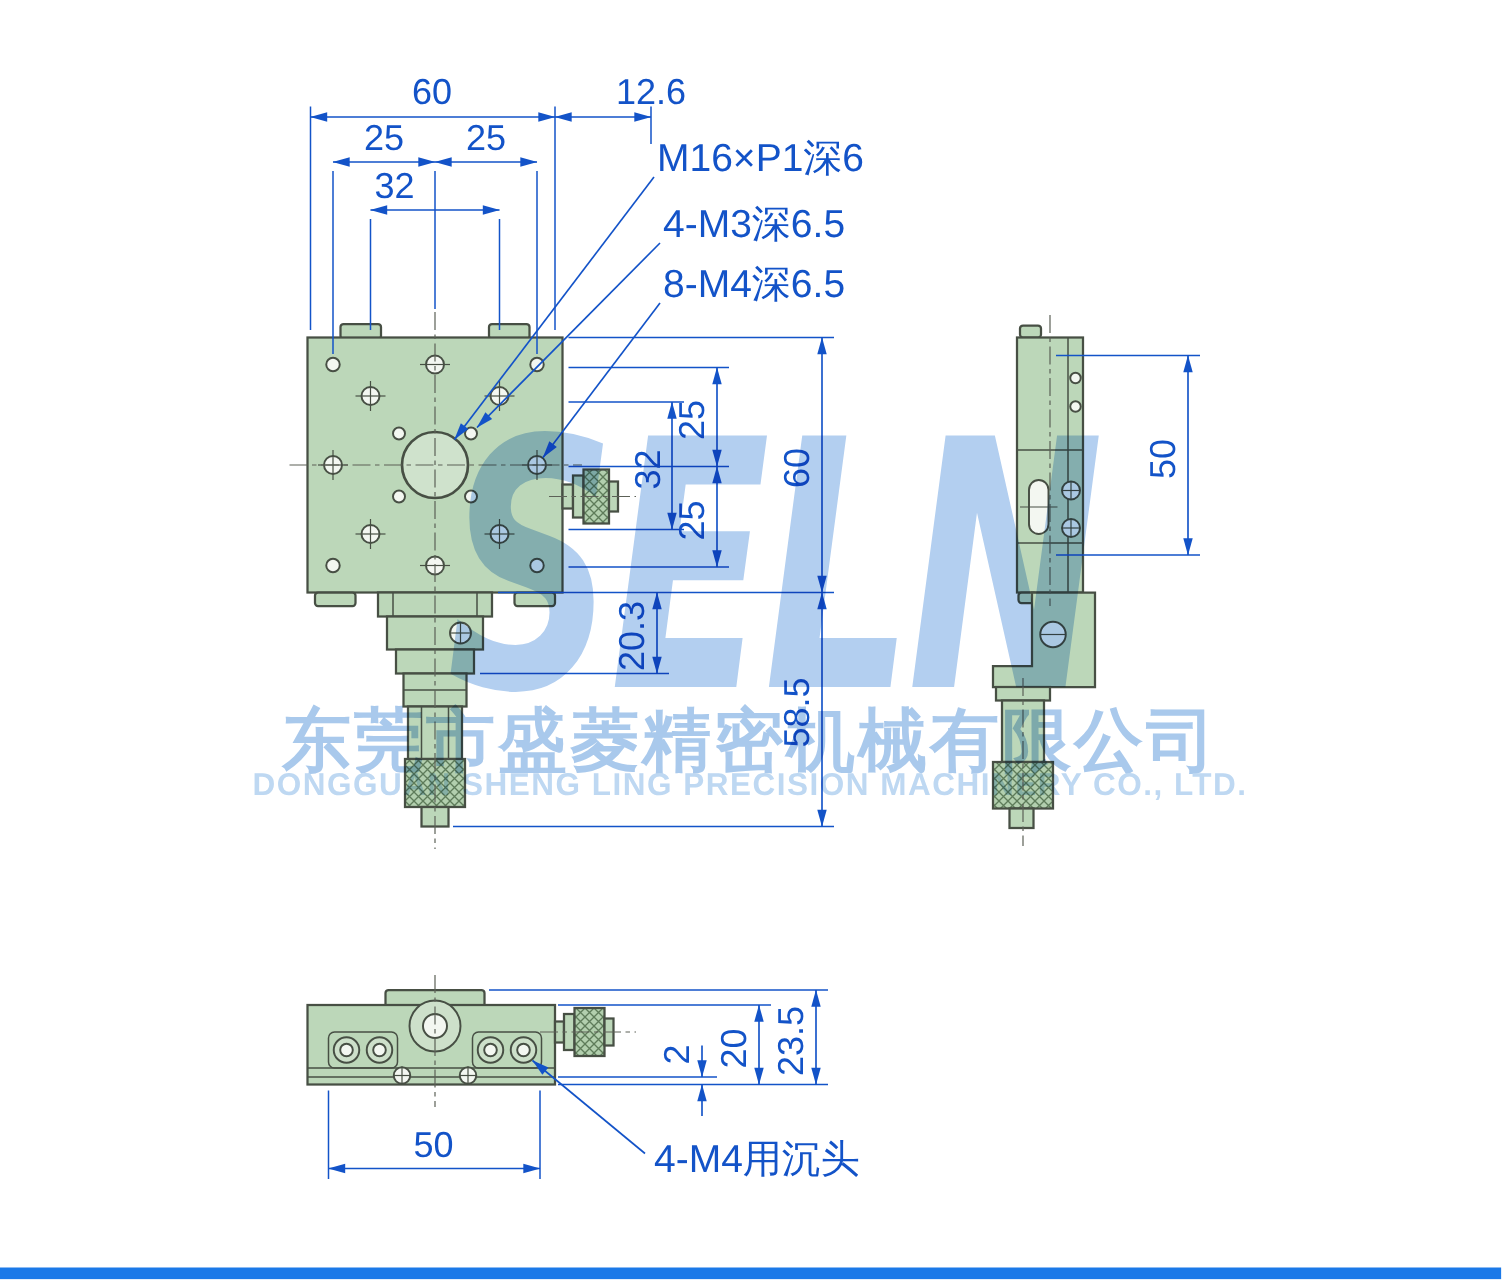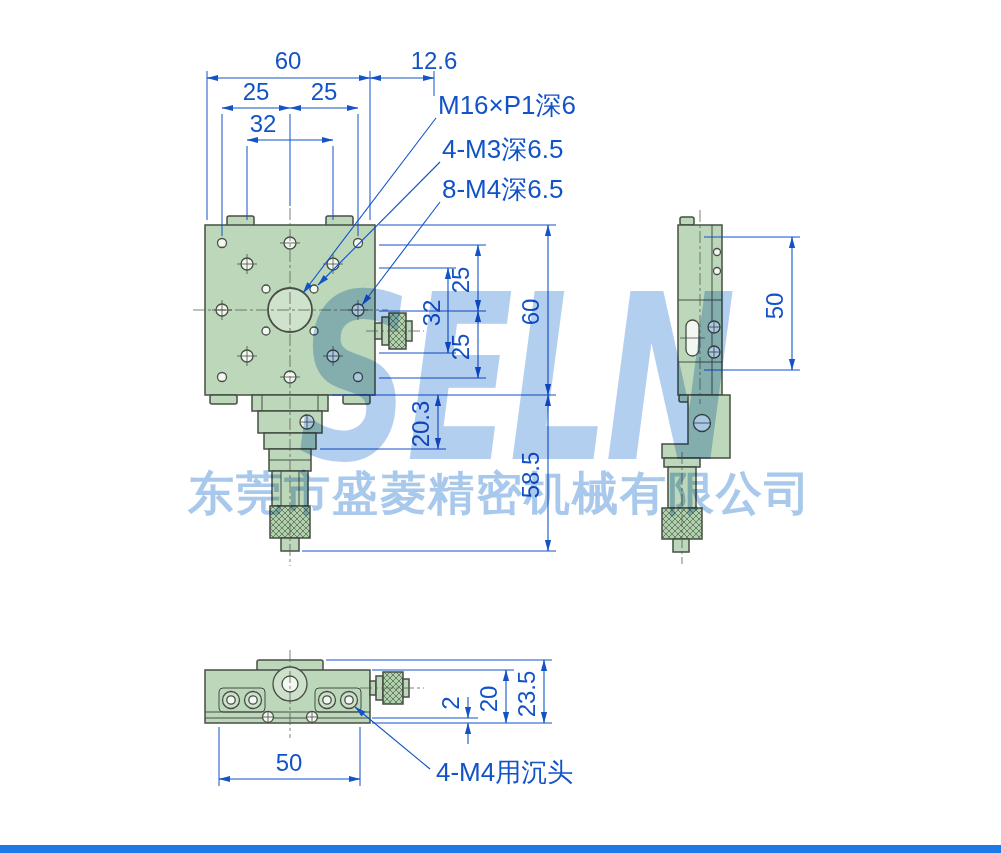--- a/index.html
+++ b/index.html
@@ -290,16 +290,17 @@
     <text class="dimtext" x="535" y="694" text-anchor="middle" transform="rotate(-90 535 694)">23.5</text>
 
     <line class="dim" x1="430" y1="769" x2="355" y2="707" marker-end="url(#arr)"></line>
     <text class="label" x="436" y="781">4-M4用沉头</text>
   </g>
 </svg>
 
   <div class="watermark">
     <div class="wm-logo">SELN</div>
     <div class="wm-cn">东莞市盛菱精密机械有限公司</div>
+    <div class="wm-en">DONGGUAN SHENG LING PRECISION MACHINERY CO., LTD.</div>
   </div>
 
   <div class="footer-bar"></div>
 </div>
 
 </body></html>

